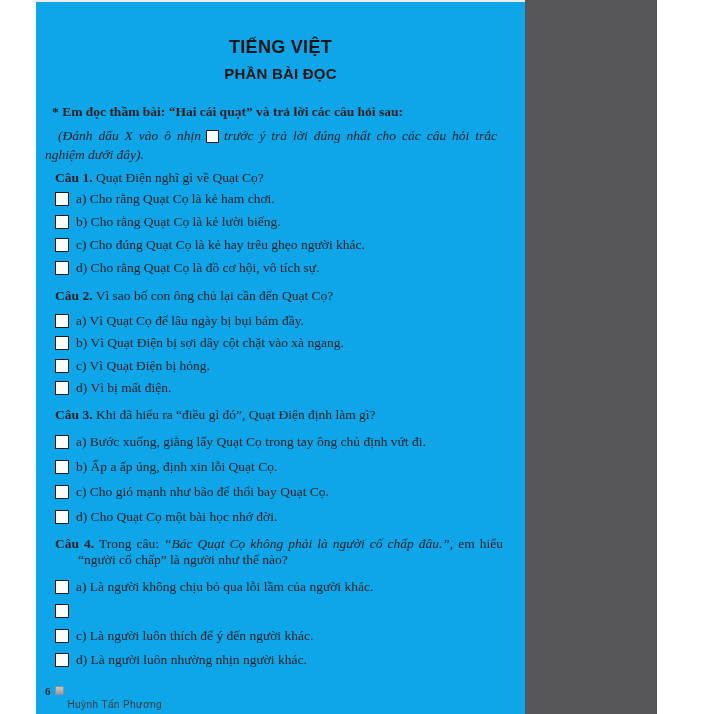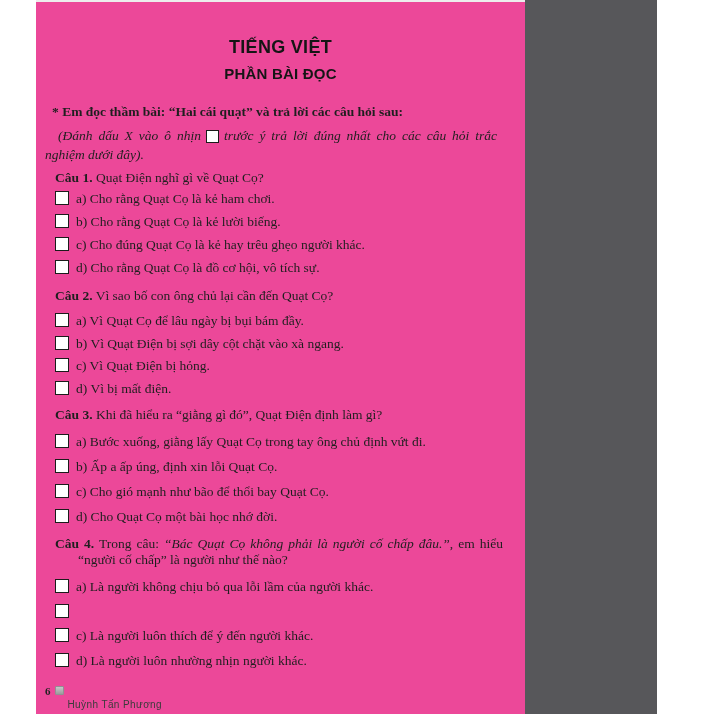--- a/index.html
+++ b/index.html
@@ -1,20 +1,20 @@
 <!DOCTYPE html>
 <html><head>
 <meta charset="utf-8">
 <style>
   html,body{margin:0;padding:0;}
   body{width:714px;height:714px;background:#ffffff;}
   .canvas{position:relative;width:714px;height:714px;background:#ffffff;overflow:hidden;
           font-family:"Liberation Serif",serif;color:#1f1f1f;}
   .photo{position:absolute;left:57px;top:0;width:600px;height:714px;background:#57575a;}
-  .page{position:absolute;left:36px;top:0;width:489px;height:714px;background:#ec4899;
+  .page{position:absolute;left:36px;top:0;width:489px;height:714px;background:#0ea5e9;
         border-top:2px solid #ededed;box-sizing:border-box;}
 
   .title{position:absolute;top:34px;left:0;width:100%;text-align:center;
          font-family:"Liberation Sans",sans-serif;font-weight:bold;font-size:18px;
          line-height:22px;letter-spacing:0.3px;color:#151515;}
   .subtitle{position:absolute;top:62px;left:0;width:100%;text-align:center;
             font-family:"Liberation Sans",sans-serif;font-weight:bold;font-size:15px;
             line-height:20px;letter-spacing:0.2px;color:#151515;}
 
   .intro{position:absolute;top:101px;left:16px;width:452px;font-weight:bold;
@@ -24,21 +24,21 @@
   .inline-box{display:inline-block;width:13px;height:13px;border:1.5px solid #1a1a1a;
               box-sizing:border-box;vertical-align:-3px;margin:0 5px;background:#fff;}
 
   .q{position:absolute;left:19px;width:448px;font-size:13.5px;line-height:16px;}
   .q1{top:168px}.q2{top:286px}.q3{top:405px}.q4{top:534px}
   .q-num{font-weight:bold;}
   .q4 .q-header{width:425px;padding-left:23px;text-indent:-23px;text-align:justify;}
   .quote{font-style:italic;}
   .opts{margin:0;padding:0;list-style:none;}
   .q1 .opts{margin-top:5px}.q2 .opts{margin-top:9px}.q3 .opts{margin-top:11px}.q4 .opts{margin-top:11px}
-  .opt{display:flex;align-items:flex-start;height:15px;}
+  .opt{display:flex;align-items:center;height:15px;}
   .q1 .opt{margin-bottom:8px}.q2 .opt{margin-bottom:7.5px}
   .q3 .opt{margin-bottom:10px}.q4 .opt{margin-bottom:9.5px}
   .cb{flex:0 0 auto;width:14px;height:14px;border:1.6px solid #1b1b1b;box-sizing:border-box;
       background:#ffffff;margin-right:7px;}
   .opt-text{white-space:nowrap;}
 
   .footer{position:absolute;left:9px;top:668px;display:flex;align-items:center;gap:4px;}
   .footer-num{font-weight:bold;font-size:11px;line-height:12px;color:#222;}
   .footer-logo{width:9px;height:9px;border:1px solid #919193;border-radius:1px;
                box-sizing:border-box;background:linear-gradient(#c7c7c9,#9b9b9d);}
@@ -105,21 +105,21 @@
         <li class="opt">
           <span class="cb"></span>
           <span class="opt-text">d) Vì bị mất điện.</span>
         </li>
       </ul>
     </div>
 
     <div class="q q3">
       <div class="q-header">
         <span class="q-num">Câu 3.</span>
-        <span>Khi đã hiểu ra “giằng gì đó”, Quạt Điện định làm gì?</span>
+        <span>Khi đã hiểu ra “điều gì đó”, Quạt Điện định làm gì?</span>
       </div>
       <ul class="opts">
         <li class="opt">
           <span class="cb"></span>
           <span class="opt-text">a) Bước xuống, giằng lấy Quạt Cọ trong tay ông chủ định vứt đi.</span>
         </li>
         <li class="opt">
           <span class="cb"></span>
           <span class="opt-text">b) Ấp a ấp úng, định xin lỗi Quạt Cọ.</span>
         </li>

